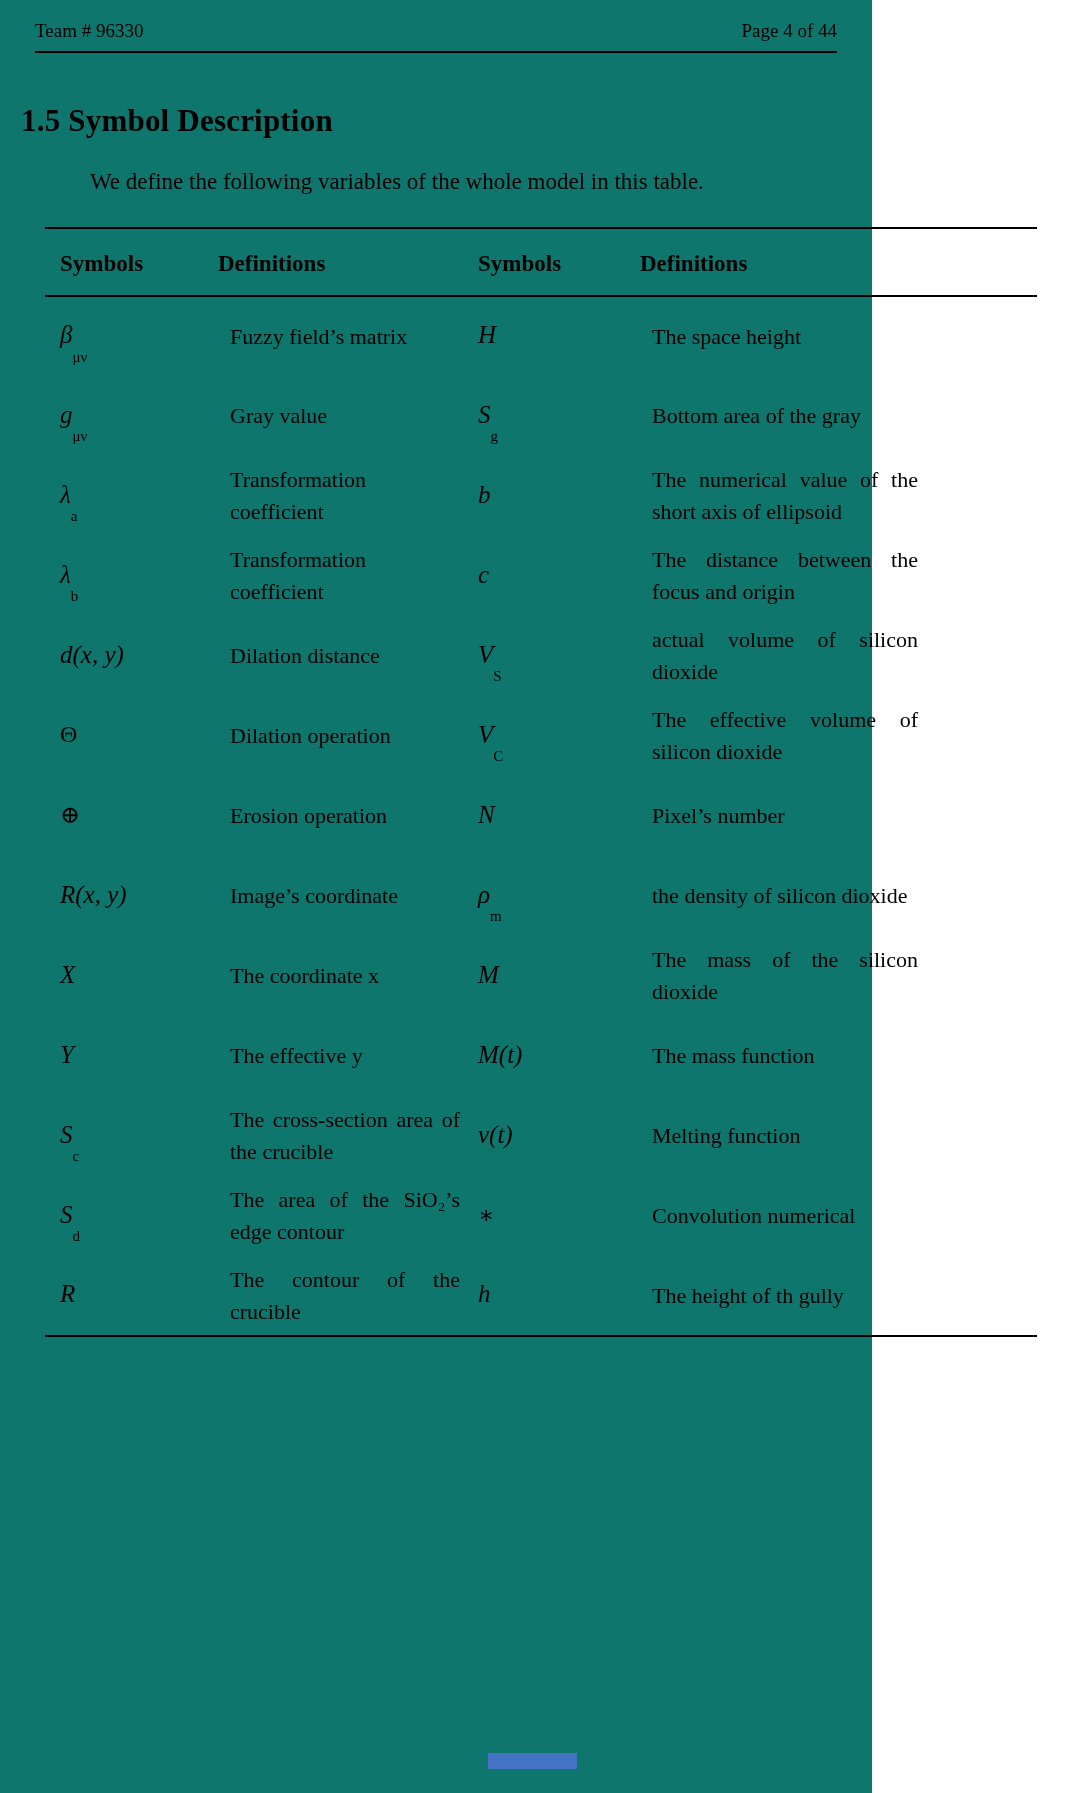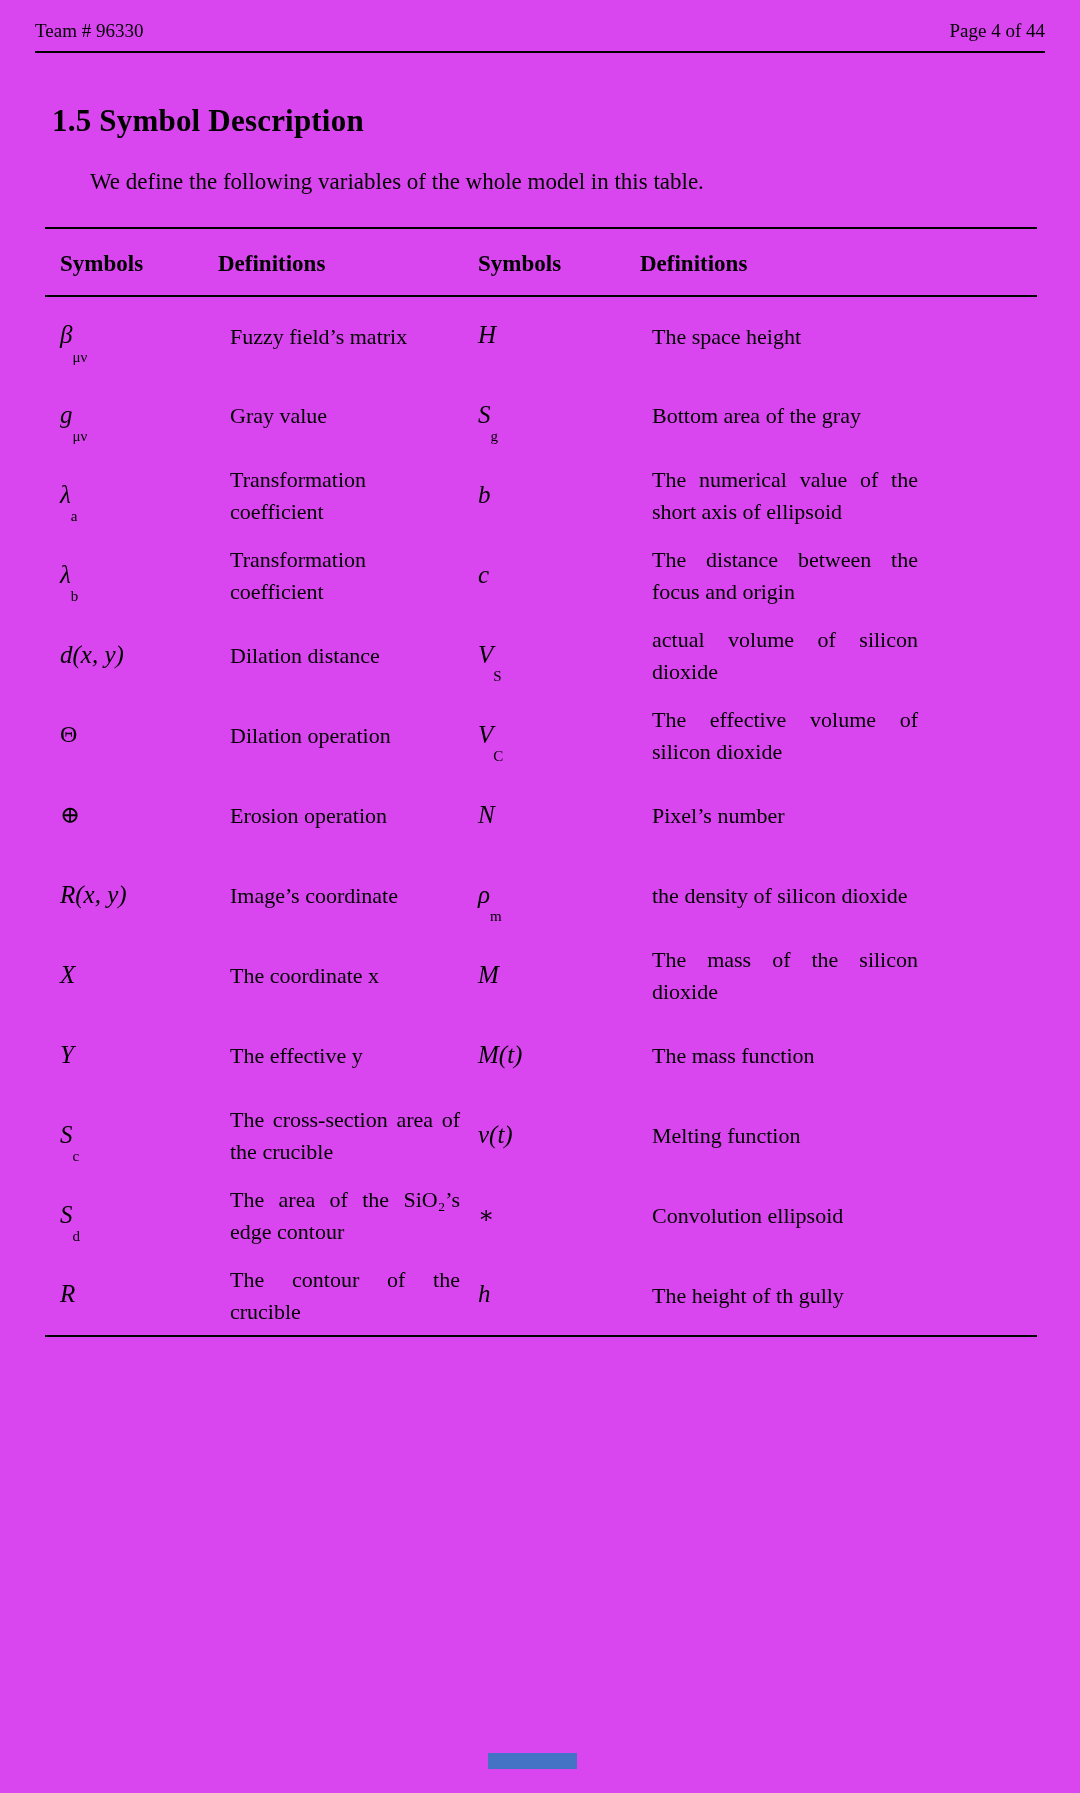--- a/index.html
+++ b/index.html
@@ -8,36 +8,36 @@
     width: 1080px;
     height: 1793px;
     background: #ffffff;
     color: #000000;
     font-family: "Liberation Serif", "DejaVu Serif", serif;
     position: relative;
     overflow: hidden;
   }
   .page {
     position: relative;
-    width: 1080px;
+    width: 872px;
     height: 1793px;
-    background: #d946ef;
+    background: #0f766e;
   }
   .page-header {
     margin: 0 35px;
     padding-top: 20px;
     padding-bottom: 9px;
     border-bottom: 2px solid #000;
     display: flex;
     justify-content: space-between;
     align-items: flex-end;
     font-size: 19px;
   }
   .section-title {
-    margin: 50px 0 0 52px;
+    margin: 50px 0 0 21px;
     font-size: 31px;
     font-weight: 700;
     letter-spacing: 0.2px;
   }
   .intro {
     margin: 30px 40px 0 90px;
     font-size: 23px;
   }
   table.symbol-table {
     margin: 32px 0 0 45px;
@@ -242,21 +242,21 @@
           </td>
       </tr>
 
       <tr>
         <td class="c-sym"><span class="sym"><em class="sm">S</em><sub class="sb">d</sub></span></td>
         <td class="c-def">
             <div class="dtxt d2c">The area of the SiO₂’s edge contour</div>
           </td>
         <td class="c-sym"><span class="sym"><em class="sm up">∗</em><sub class="sb"></sub></span></td>
         <td class="c-def">
-            <div class="dtxt d4c">Convolution ellipsoid</div>
+            <div class="dtxt d4c">Convolution numerical</div>
           </td>
       </tr>
 
       <tr>
         <td class="c-sym"><span class="sym"><em class="sm">R</em><sub class="sb"></sub></span></td>
         <td class="c-def">
             <div class="dtxt d2c">The contour of the crucible</div>
           </td>
         <td class="c-sym"><span class="sym"><em class="sm">h</em><sub class="sb"></sub></span></td>
         <td class="c-def">

